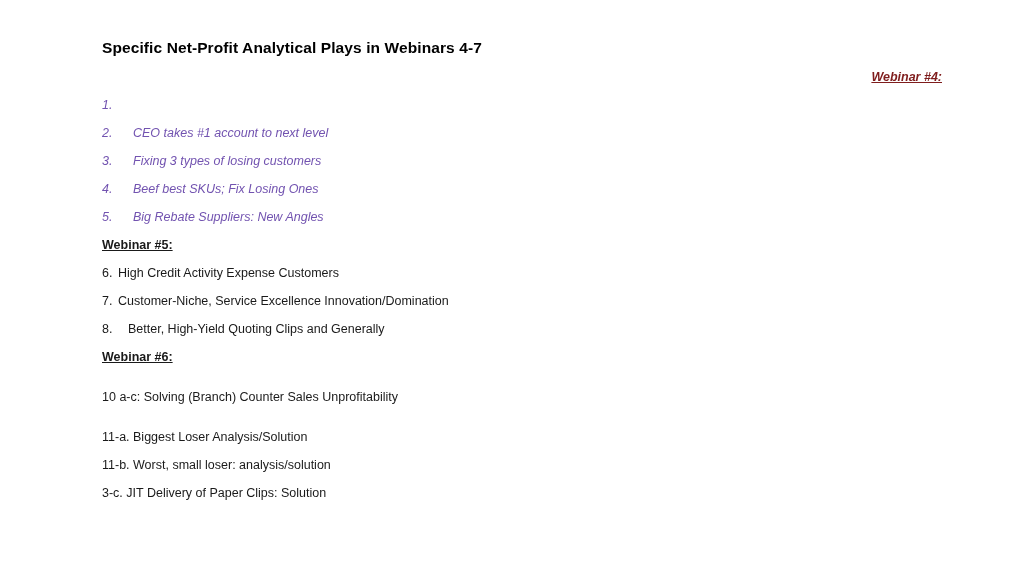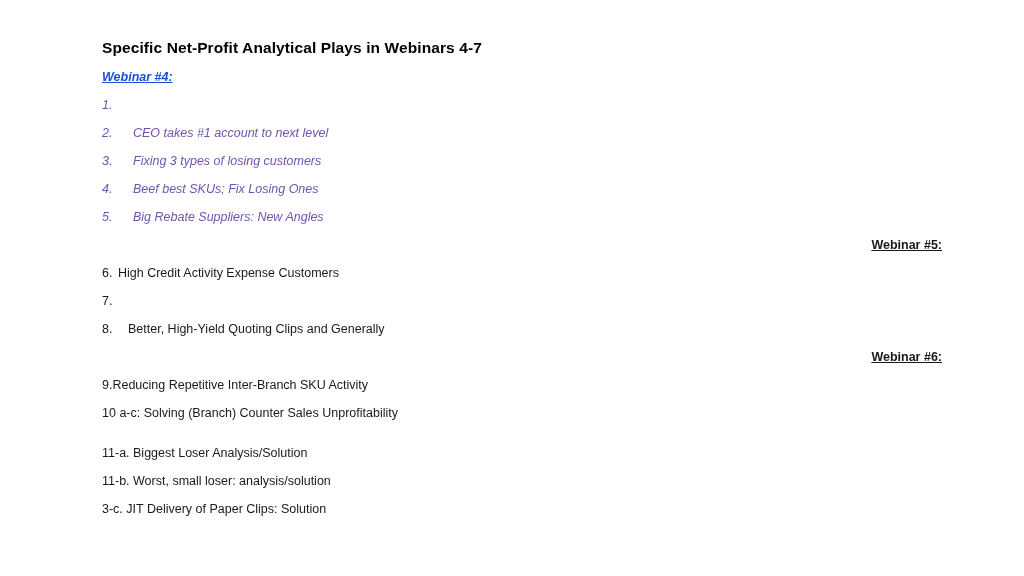--- a/index.html
+++ b/index.html
@@ -45,27 +45,27 @@
   
   .section-head {
     font-size: 12.5px;
     font-weight: bold;
     text-decoration: underline;
     line-height: 16px;
     margin: 0;
     white-space: nowrap;
   }
   .section-head.purple {
-    color: #1d4ed8;
+    color: #7f1d1d;
     font-style: italic;
+    text-align: right;
   }
   .section-head.black {
     color: #1a1a1a;
     font-style: normal;
-    text-align: right;
   }
 
   
   .row {
     display: flex;
     font-size: 12.5px;
     line-height: 16px;
     white-space: nowrap;
   }
 
@@ -148,33 +148,33 @@
     <div class="gap-after-head"></div>
 
     <div class="row black">
       <span class="marker">6.</span>
       <span class="text">High Credit Activity Expense Customers</span>
     </div>
     <div class="gap-between-item"></div>
 
     <div class="row black">
       <span class="marker">7.</span>
+      <span class="text">Customer-Niche, Service Excellence Innovation/Domination</span>
     </div>
     <div class="gap-between-item"></div>
 
     <div class="row black indent">
       <span class="marker">8.</span>
       <span class="text">Better, High-Yield Quoting Clips and Generally</span>
     </div>
     <div class="gap-before-head"></div>
 
     <div class="section-head black">Webinar #6:</div>
     <div class="gap-after-head"></div>
 
-    <div class="row flush">9.Reducing Repetitive Inter-Branch SKU Activity</div>
     <div class="gap-between-item"></div>
 
     <div class="row flush">10 a-c: Solving (Branch) Counter Sales Unprofitability</div>
     <div class="gap-before-head"></div>
 
     <div class="gap-after-head"></div>
 
     <div class="row flush">11-a. Biggest Loser Analysis/Solution</div>
     <div class="gap-between-item"></div>
 

